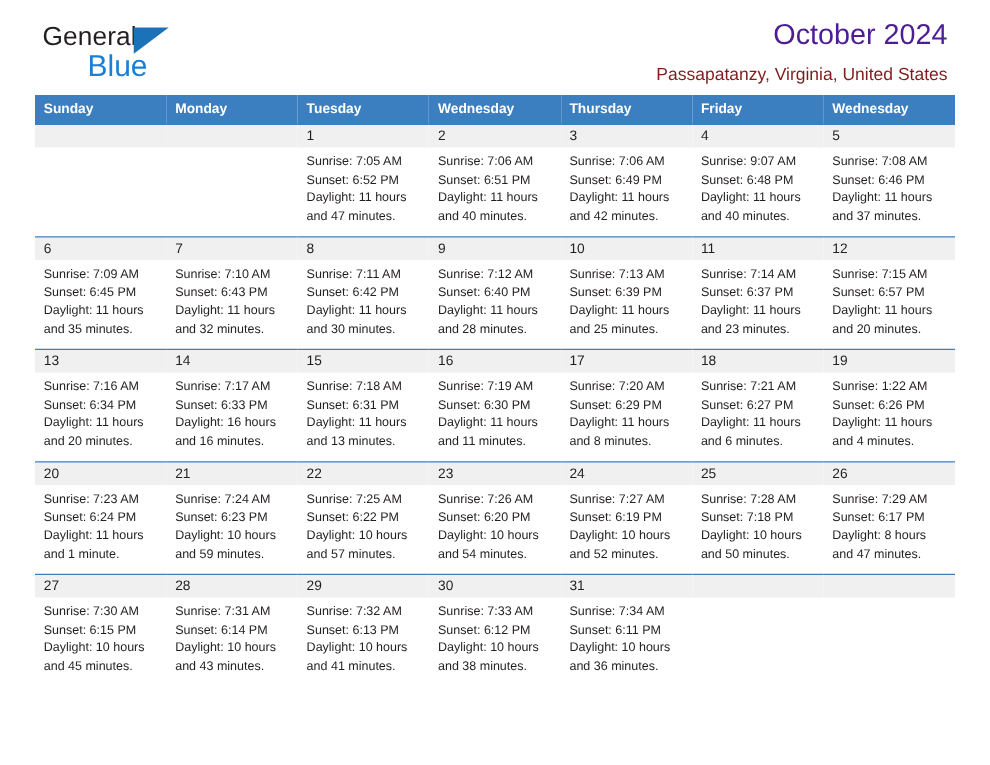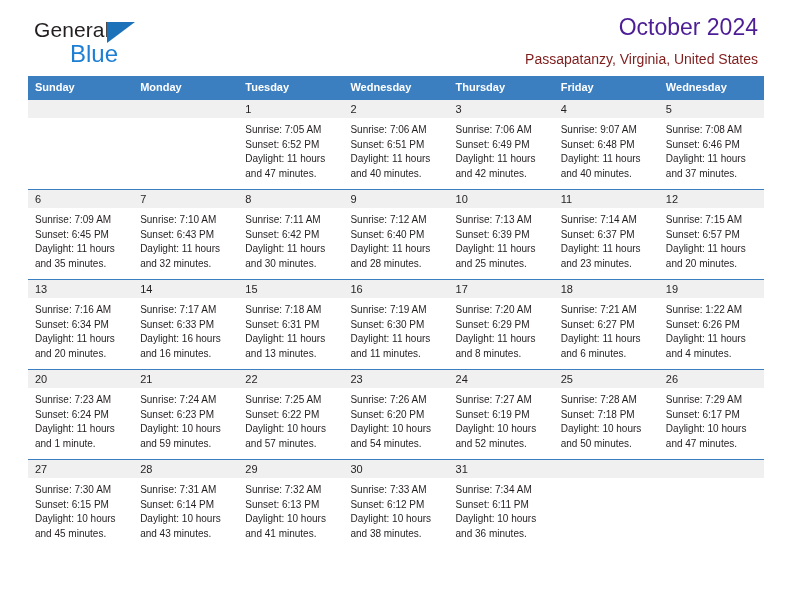--- a/index.html
+++ b/index.html
@@ -370,21 +370,21 @@
               <div>Sunrise: 7:28 AM</div>
               <div>Sunset: 7:18 PM</div>
               <div class="daylight">Daylight: 10 hours and 50 minutes.</div>
             </div>
           </td>
           <td>
             <div class="daynum-band">26</div>
             <div class="cell-body">
               <div>Sunrise: 7:29 AM</div>
               <div>Sunset: 6:17 PM</div>
-              <div class="daylight">Daylight: 10 hours and 47 minutes.</div>
+              <div class="daylight">Daylight: 8 hours and 47 minutes.</div>
             </div>
           </td>
         </tr>
         <tr class="week-row">
           <td>
             <div class="daynum-band">27</div>
             <div class="cell-body">
               <div>Sunrise: 7:30 AM</div>
               <div>Sunset: 6:15 PM</div>
               <div class="daylight">Daylight: 10 hours and 45 minutes.</div>

